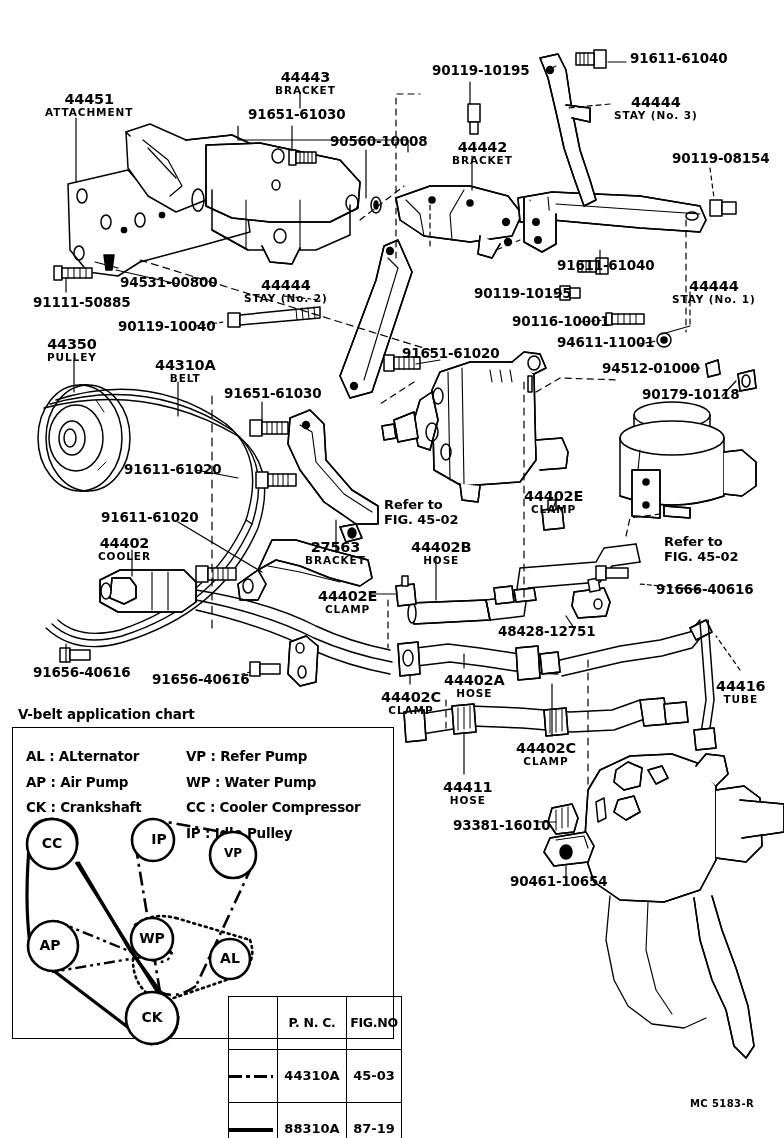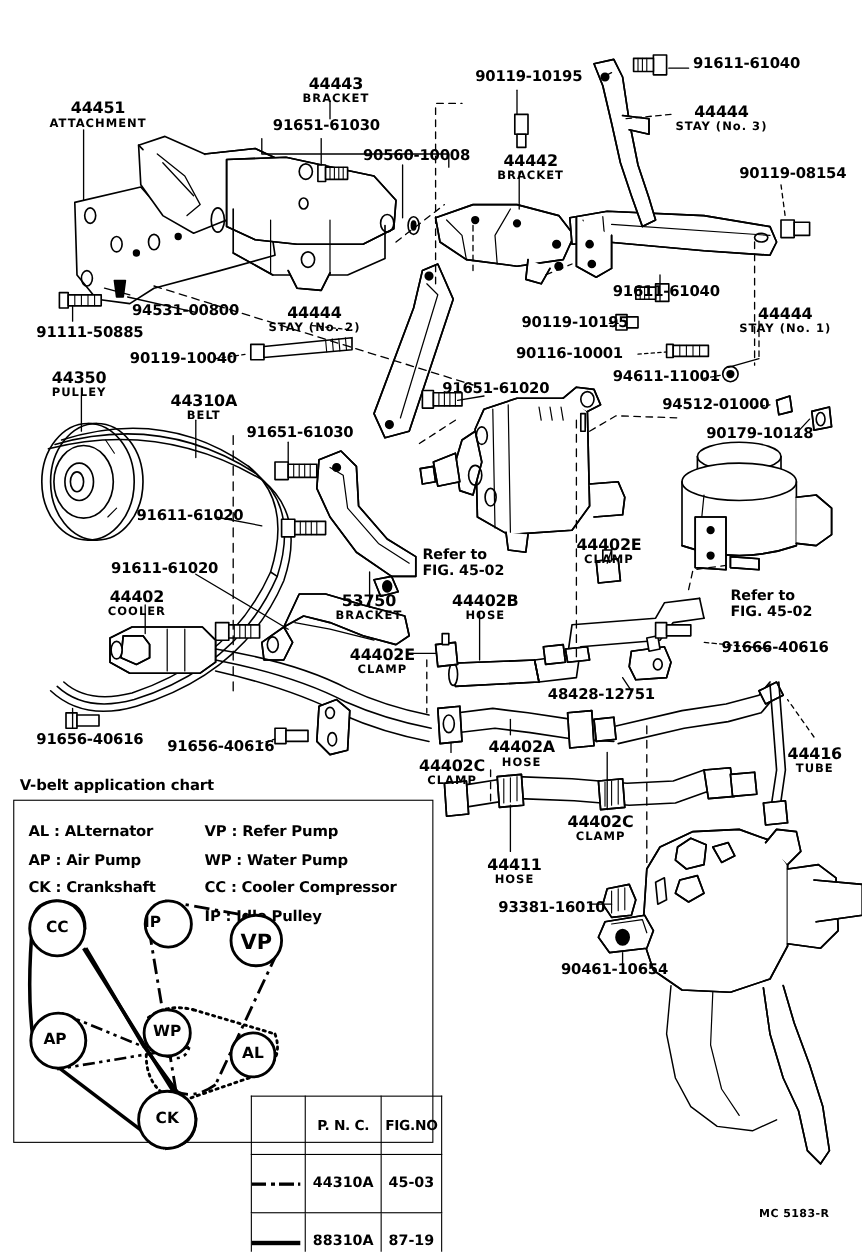--- a/index.html
+++ b/index.html
@@ -478,21 +478,21 @@
       <div class="lbl" style="left: 557px; top: 259px;">
         <div class="pn">91611-61040</div>
       </div>
       <div class="lbl" style="left: 672px; top: 279px;">
         <div class="pn big ctr">44444</div>
         <div class="sub ctr">STAY (No. 1)</div>
       </div>
       <div class="lbl" style="left: 474px; top: 287px;">
         <div class="pn">90119-10195</div>
       </div>
-      <div class="lbl" style="left: 469px; top: 315px;">
+      <div class="lbl" style="left: 512px; top: 315px;">
         <div class="pn">90116-10001</div>
       </div>
       <div class="lbl" style="left: 557px; top: 336px;">
         <div class="pn">94611-11001</div>
       </div>
       <div class="lbl" style="left: 602px; top: 362px;">
         <div class="pn">94512-01000</div>
       </div>
       <div class="lbl" style="left: 642px; top: 388px;">
         <div class="pn">90179-10118</div>
@@ -528,21 +528,21 @@
         <div class="pn">91611-61020</div>
       </div>
       <div class="lbl" style="left: 101px; top: 511px;">
         <div class="pn">91611-61020</div>
       </div>
       <div class="lbl" style="left: 98px; top: 536px;">
         <div class="pn big ctr">44402</div>
         <div class="sub ctr">COOLER</div>
       </div>
       <div class="lbl" style="left: 305px; top: 540px;">
-        <div class="pn big ctr">53750</div>
+        <div class="pn big ctr">27563</div>
         <div class="sub ctr">BRACKET</div>
       </div>
       <div class="lbl" style="left: 524px; top: 489px;">
         <div class="pn big ctr">44402E</div>
         <div class="sub ctr">CLAMP</div>
       </div>
       <div class="lbl" style="left: 411px; top: 540px;">
         <div class="pn big ctr">44402B</div>
         <div class="sub ctr">HOSE</div>
       </div>
@@ -657,22 +657,22 @@
           <circle cx="152" cy="939" r="21"></circle>
           <circle cx="230" cy="959" r="20"></circle>
           <circle cx="53" cy="946" r="25"></circle>
           <circle cx="152" cy="1018" r="26"></circle>
         </g>
     </g>
   </svg>
 
   <div id="pulley-labels" style="position:absolute;left:0;top:0;width:784px;height:1138px;z-index:3;">
       <div class="lbl" style="left: 30px; top: 835px; width: 44px; text-align: center; font-size: 14px; font-weight: bold;">CC</div>
-      <div class="lbl" style="left: 131px; top: 831px; width: 56px; font-size: 14px; font-weight: bold;">IP</div>
-      <div class="lbl" style="left: 211px; top: 846px; width: 44px; text-align: center; font-size: 19px; font-weight: bold;">VP</div>
+      <div class="lbl" style="left: 131px; top: 831px; width: 56px; text-align: center; font-size: 14px; font-weight: bold;">IP</div>
+      <div class="lbl" style="left: 211px; top: 846px; width: 44px; text-align: center; font-size: 12px; font-weight: bold;">VP</div>
       <div class="lbl" style="left: 130px; top: 930px; width: 44px; text-align: center; font-size: 14px; font-weight: bold;">WP</div>
       <div class="lbl" style="left: 208px; top: 950px; width: 44px; text-align: center; font-size: 14px; font-weight: bold;">AL</div>
       <div class="lbl" style="left: 28px; top: 937px; width: 44px; text-align: center; font-size: 14px; font-weight: bold;">AP</div>
       <div class="lbl" style="left: 130px; top: 1009px; width: 44px; text-align: center; font-size: 14px; font-weight: bold;">CK</div>
     </div>
 
   <table id="legend-table">
     <tbody id="legend-body">
         <tr>
           <td class="hd sw"></td>

